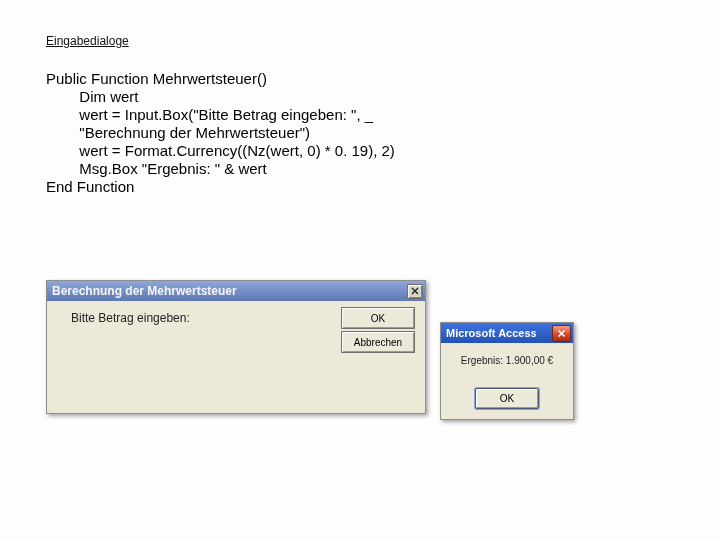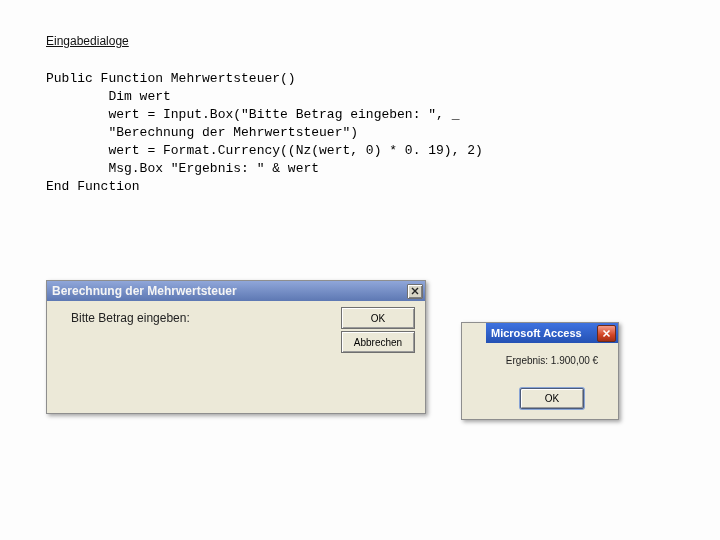--- a/index.html
+++ b/index.html
@@ -22,22 +22,22 @@
     left: 46px;
     top: 34px;
     font-size: 12px;
     text-decoration: underline;
     color: #111;
   }
   .code-block {
     position: absolute;
     left: 46px;
     top: 70px;
-    font-family: Liberation Mono, monospace;
-    font-size: 13px;
+    font-family: Liberation Sans, sans-serif;
+    font-size: 15px;
     line-height: 18px;
     white-space: pre;
     color: #000;
   }
 
   
   .win {
     position: absolute;
     background: #ece9d8;
     border: 1px solid #8e8e8e;
@@ -136,25 +136,24 @@
     display: inline-block;
     width: 1px;
     height: 12px;
     background: #000;
     vertical-align: middle;
     margin-left: 0;
   }
 
   
   .msgbox {
-    left: 461px;
+    left: 440px;
     top: 322px;
     width: 132px;
     height: 96px;
-    padding-left: 24px;
   }
   .msgbox .titlebar {
     background: linear-gradient(to bottom, #3e72e0 0%, #2451b4 100%);
     font-size: 11px;
   }
   .msgbox .body {
     position: relative;
     width: 100%;
     height: calc(100% - 20px);
   }

